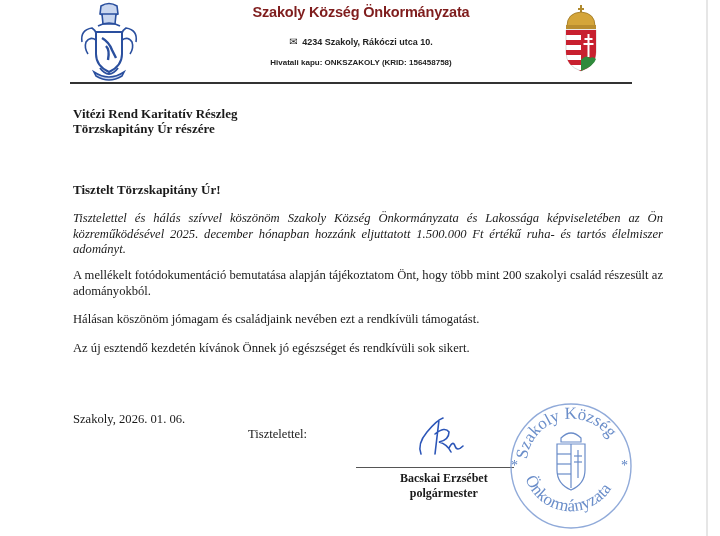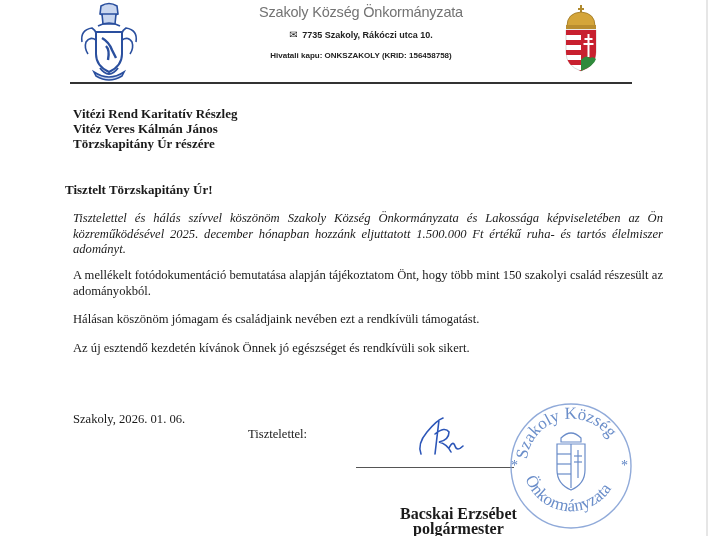--- a/index.html
+++ b/index.html
@@ -5,37 +5,37 @@
     html, body { margin: 0; padding: 0; }
     body {
       width: 720px; height: 536px; overflow: hidden;
       background: #ffffff; position: relative;
       font-family: "Liberation Serif", serif; color: #1a1a1a;
     }
     .page-edge { position: absolute; left: 706px; top: 0; width: 2px; height: 536px; background: #e6e6e6; }
     .crest-left { position: absolute; left: 76px; top: 2px; width: 66px; height: 80px; }
     .crest-right { position: absolute; left: 562px; top: 4px; width: 38px; height: 68px; }
     .header { position: absolute; left: 230px; top: 4px; width: 262px; text-align: center; font-family: "Liberation Sans", sans-serif; }
-    .header .org { font-size: 14.5px; font-weight: normal; color: #737373; letter-spacing: -0.2px; margin-bottom: 8px; }
+    .header .org { font-size: 14.5px; font-weight: bold; color: #7f1d1d; letter-spacing: -0.2px; margin-bottom: 15px; }
     .header .line { font-size: 9px; font-weight: bold; color: #222; line-height: 13px; white-space: nowrap; }
     .header .line.small { font-size: 8px; margin-top: 7px; }
     .header .mail { color: #2b4f9b; }
     .header .ico { font-weight: normal; font-size: 10px; margin-right: 2px; }
     .header-rule { position: absolute; left: 70px; top: 82px; width: 562px; height: 1.5px; background: #333; }
     .recipient { position: absolute; left: 73px; top: 106px; font-weight: bold; font-size: 13px; line-height: 15px; }
-    .greeting { position: absolute; left: 65px; top: 182px; font-weight: bold; font-size: 13px; }
+    .greeting { position: absolute; left: 73px; top: 182px; font-weight: bold; font-size: 13px; }
     .body-p { position: absolute; left: 73px; width: 590px; font-size: 12.6px; line-height: 15.5px; text-align: justify; }
     .p1 { top: 211px; font-style: italic; }
     .p2 { top: 268px; }
     .p3 { top: 312px; }
     .p4 { top: 341px; }
     .place-date { position: absolute; left: 73px; top: 412px; font-size: 12.6px; }
     .regards { position: absolute; left: 248px; top: 427px; font-size: 12.6px; }
     .sig-rule { position: absolute; left: 356px; top: 467px; width: 158px; height: 1px; background: #555; }
-    .signer { position: absolute; left: 400px; top: 471px; text-align: center; font-weight: bold; font-size: 16px; line-height: 15px; margin-top: 35px; }
+    .signer { position: absolute; left: 400px; top: 471px; text-align: center; font-weight: bold; font-size: 12px; line-height: 15px; }
     .signature { position: absolute; left: 415px; top: 410px; width: 58px; height: 50px; }
     .stamp { position: absolute; left: 505px; top: 398px; width: 130px; height: 134px; }
   </style>
 </head>
 <body>
 
 <div class="page-edge"></div>
 
 <svg class="crest-left" viewBox="0 0 66 80">
   <g fill="none" stroke="#2a4f9e" stroke-width="1.6">
@@ -48,21 +48,21 @@
     <path d="M26 36 Q33 40 36 48 L40 56 M30 44 Q34 48 32 58" stroke-width="2.4"></path>
     <path d="M24 66 Q33 78 42 66" stroke-width="2"></path>
     <path d="M18 70 Q33 80 48 70 L46 74 Q33 82 20 74 Z" fill="#c9d6ef"></path>
   </g>
 </svg>
 
 <div class="header">
   <div class="org">Szakoly Község Önkormányzata</div>
   <div class="line">
     <span class="ico">✉</span>
-    <span>7735 Szakoly, Rákóczi utca 10.</span>
+    <span>4234 Szakoly, Rákóczi utca 10.</span>
   </div>
   <div class="line small">Hivatali kapu: ONKSZAKOLY (KRID: 156458758)</div>
 </div>
 
 <svg class="crest-right" viewBox="0 0 38 68">
   <path d="M18 1 L20 1 L20 4 L22 4 L22 6 L20 6 L20 8 L18 8 L18 6 L16 6 L16 4 L18 4 Z" fill="#b08a2e"></path>
   <path d="M5 22 Q5 9 19 8 Q33 9 33 22 Z" fill="#d4a53a" stroke="#9a7420" stroke-width="0.8"></path>
   <rect x="4" y="21" width="30" height="4" fill="#b98d2f"></rect>
   <path d="M4 26 L34 26 L34 48 Q34 62 19 67 Q4 62 4 48 Z" fill="#ffffff" stroke="#bbb" stroke-width="0.6"></path>
   <clipPath id="sh">
@@ -77,28 +77,27 @@
   </g>
   <path d="M19 26 L34 26 L34 48 Q34 62 19 67 Z" fill="#c8202f"></path>
   <path d="M19 56 Q24 50 28 54 Q31 52 34 55 Q32 62 19 67 Z" fill="#2f8a3c"></path>
   <path d="M25.5 30 h2 v4 h3 v2 h-3 v3 h4 v2 h-4 v12 h-2 v-12 h-4 v-2 h4 v-3 h-3 v-2 h3 Z" fill="#ffffff"></path>
 </svg>
 
 <div class="header-rule"></div>
 
 <div class="recipient">
   <div>Vitézi Rend Karitatív Részleg</div>
-  <div>Vitéz Veres Kálmán János</div>
   <div>Törzskapitány Úr részére</div>
 </div>
 
 <div class="greeting">Tisztelt Törzskapitány Úr!</div>
 
 <div class="body-p p1">Tisztelettel és hálás szívvel köszönöm Szakoly Község Önkormányzata és Lakossága képviseletében az Ön közreműködésével 2025. december hónapban hozzánk eljuttatott 1.500.000 Ft értékű ruha- és tartós élelmiszer adományt.</div>
-<div class="body-p p2">A mellékelt fotódokumentáció bemutatása alapján tájékoztatom Önt, hogy több mint 150 szakolyi család részesült az adományokból.</div>
+<div class="body-p p2">A mellékelt fotódokumentáció bemutatása alapján tájékoztatom Önt, hogy több mint 200 szakolyi család részesült az adományokból.</div>
 <div class="body-p p3">Hálásan köszönöm jómagam és családjaink nevében ezt a rendkívüli támogatást.</div>
 <div class="body-p p4">Az új esztendő kezdetén kívánok Önnek jó egészséget és rendkívüli sok sikert.</div>
 
 <div class="place-date">Szakoly, 2026. 01. 06.</div>
 <div class="regards">Tisztelettel:</div>
 
 <svg class="signature" viewBox="0 0 58 50">
   <path d="M6 44 Q2 34 12 22 Q22 10 28 8 M24 10 L20 44 M20 24 Q30 16 34 22 Q34 30 24 32 Q32 34 36 42 M34 38 Q38 30 40 36 Q42 42 48 36" fill="none" stroke="#2c56b8" stroke-width="1.6" stroke-linecap="round"></path>
 </svg>
 

